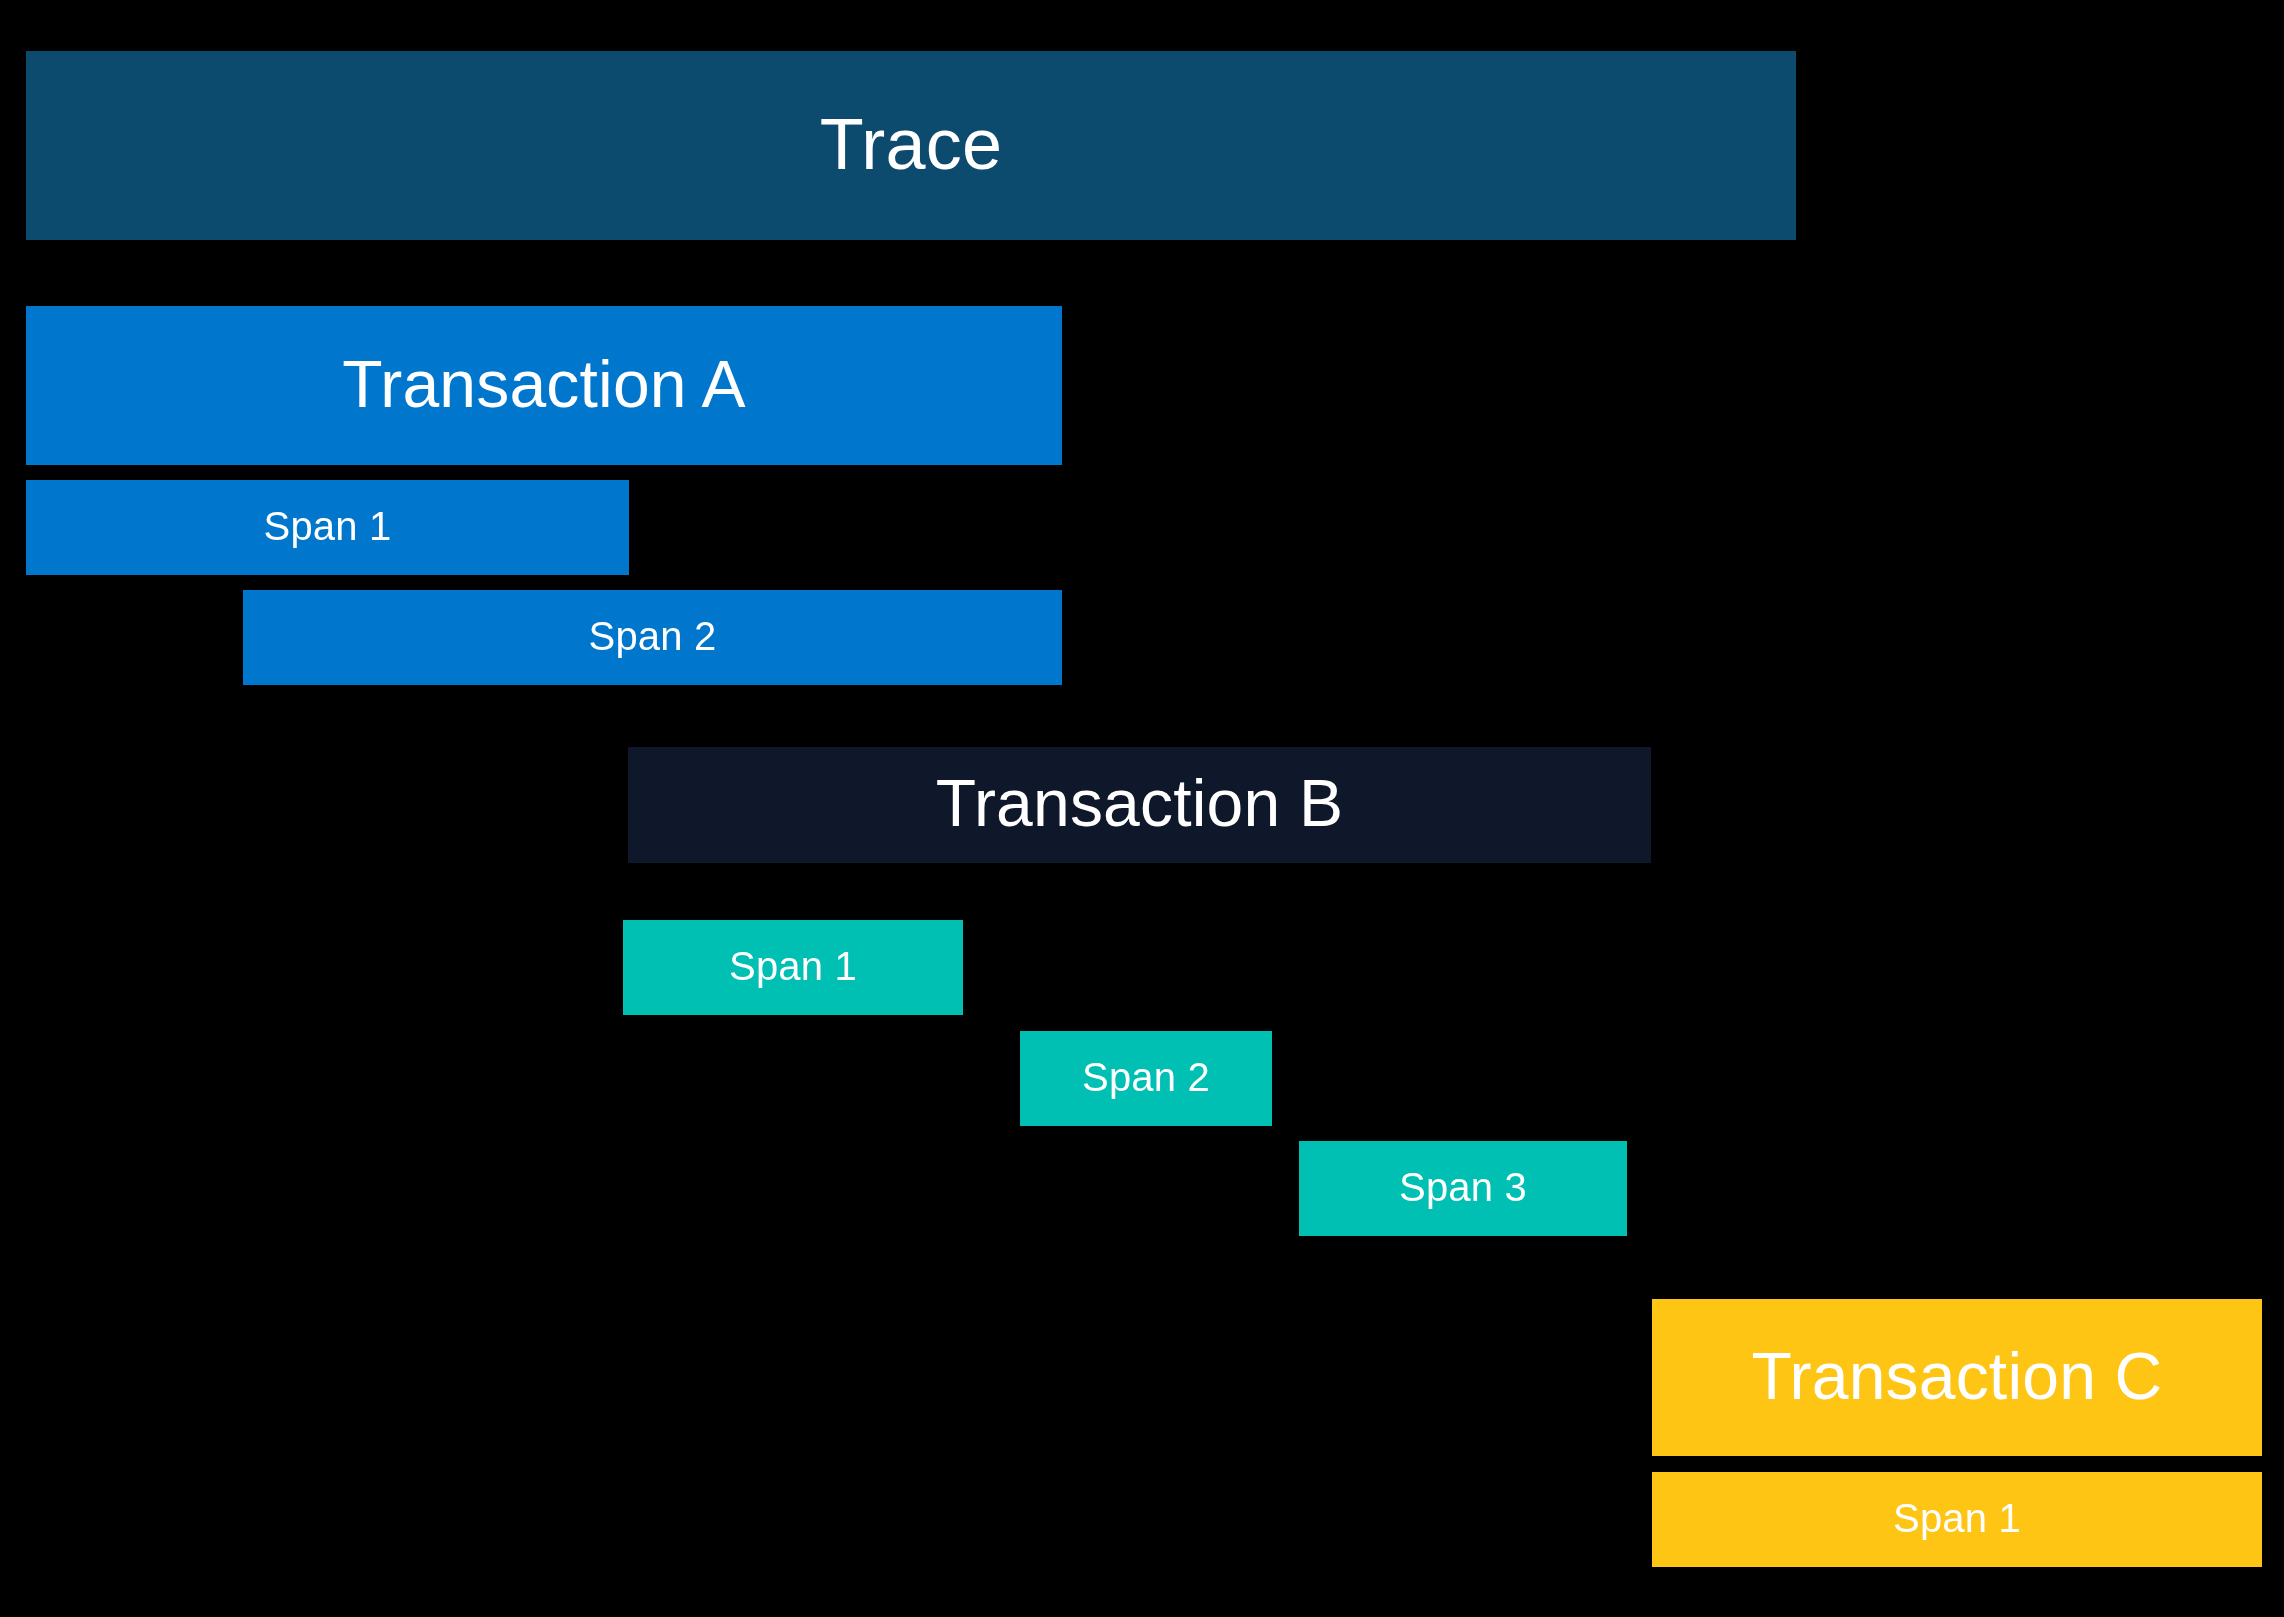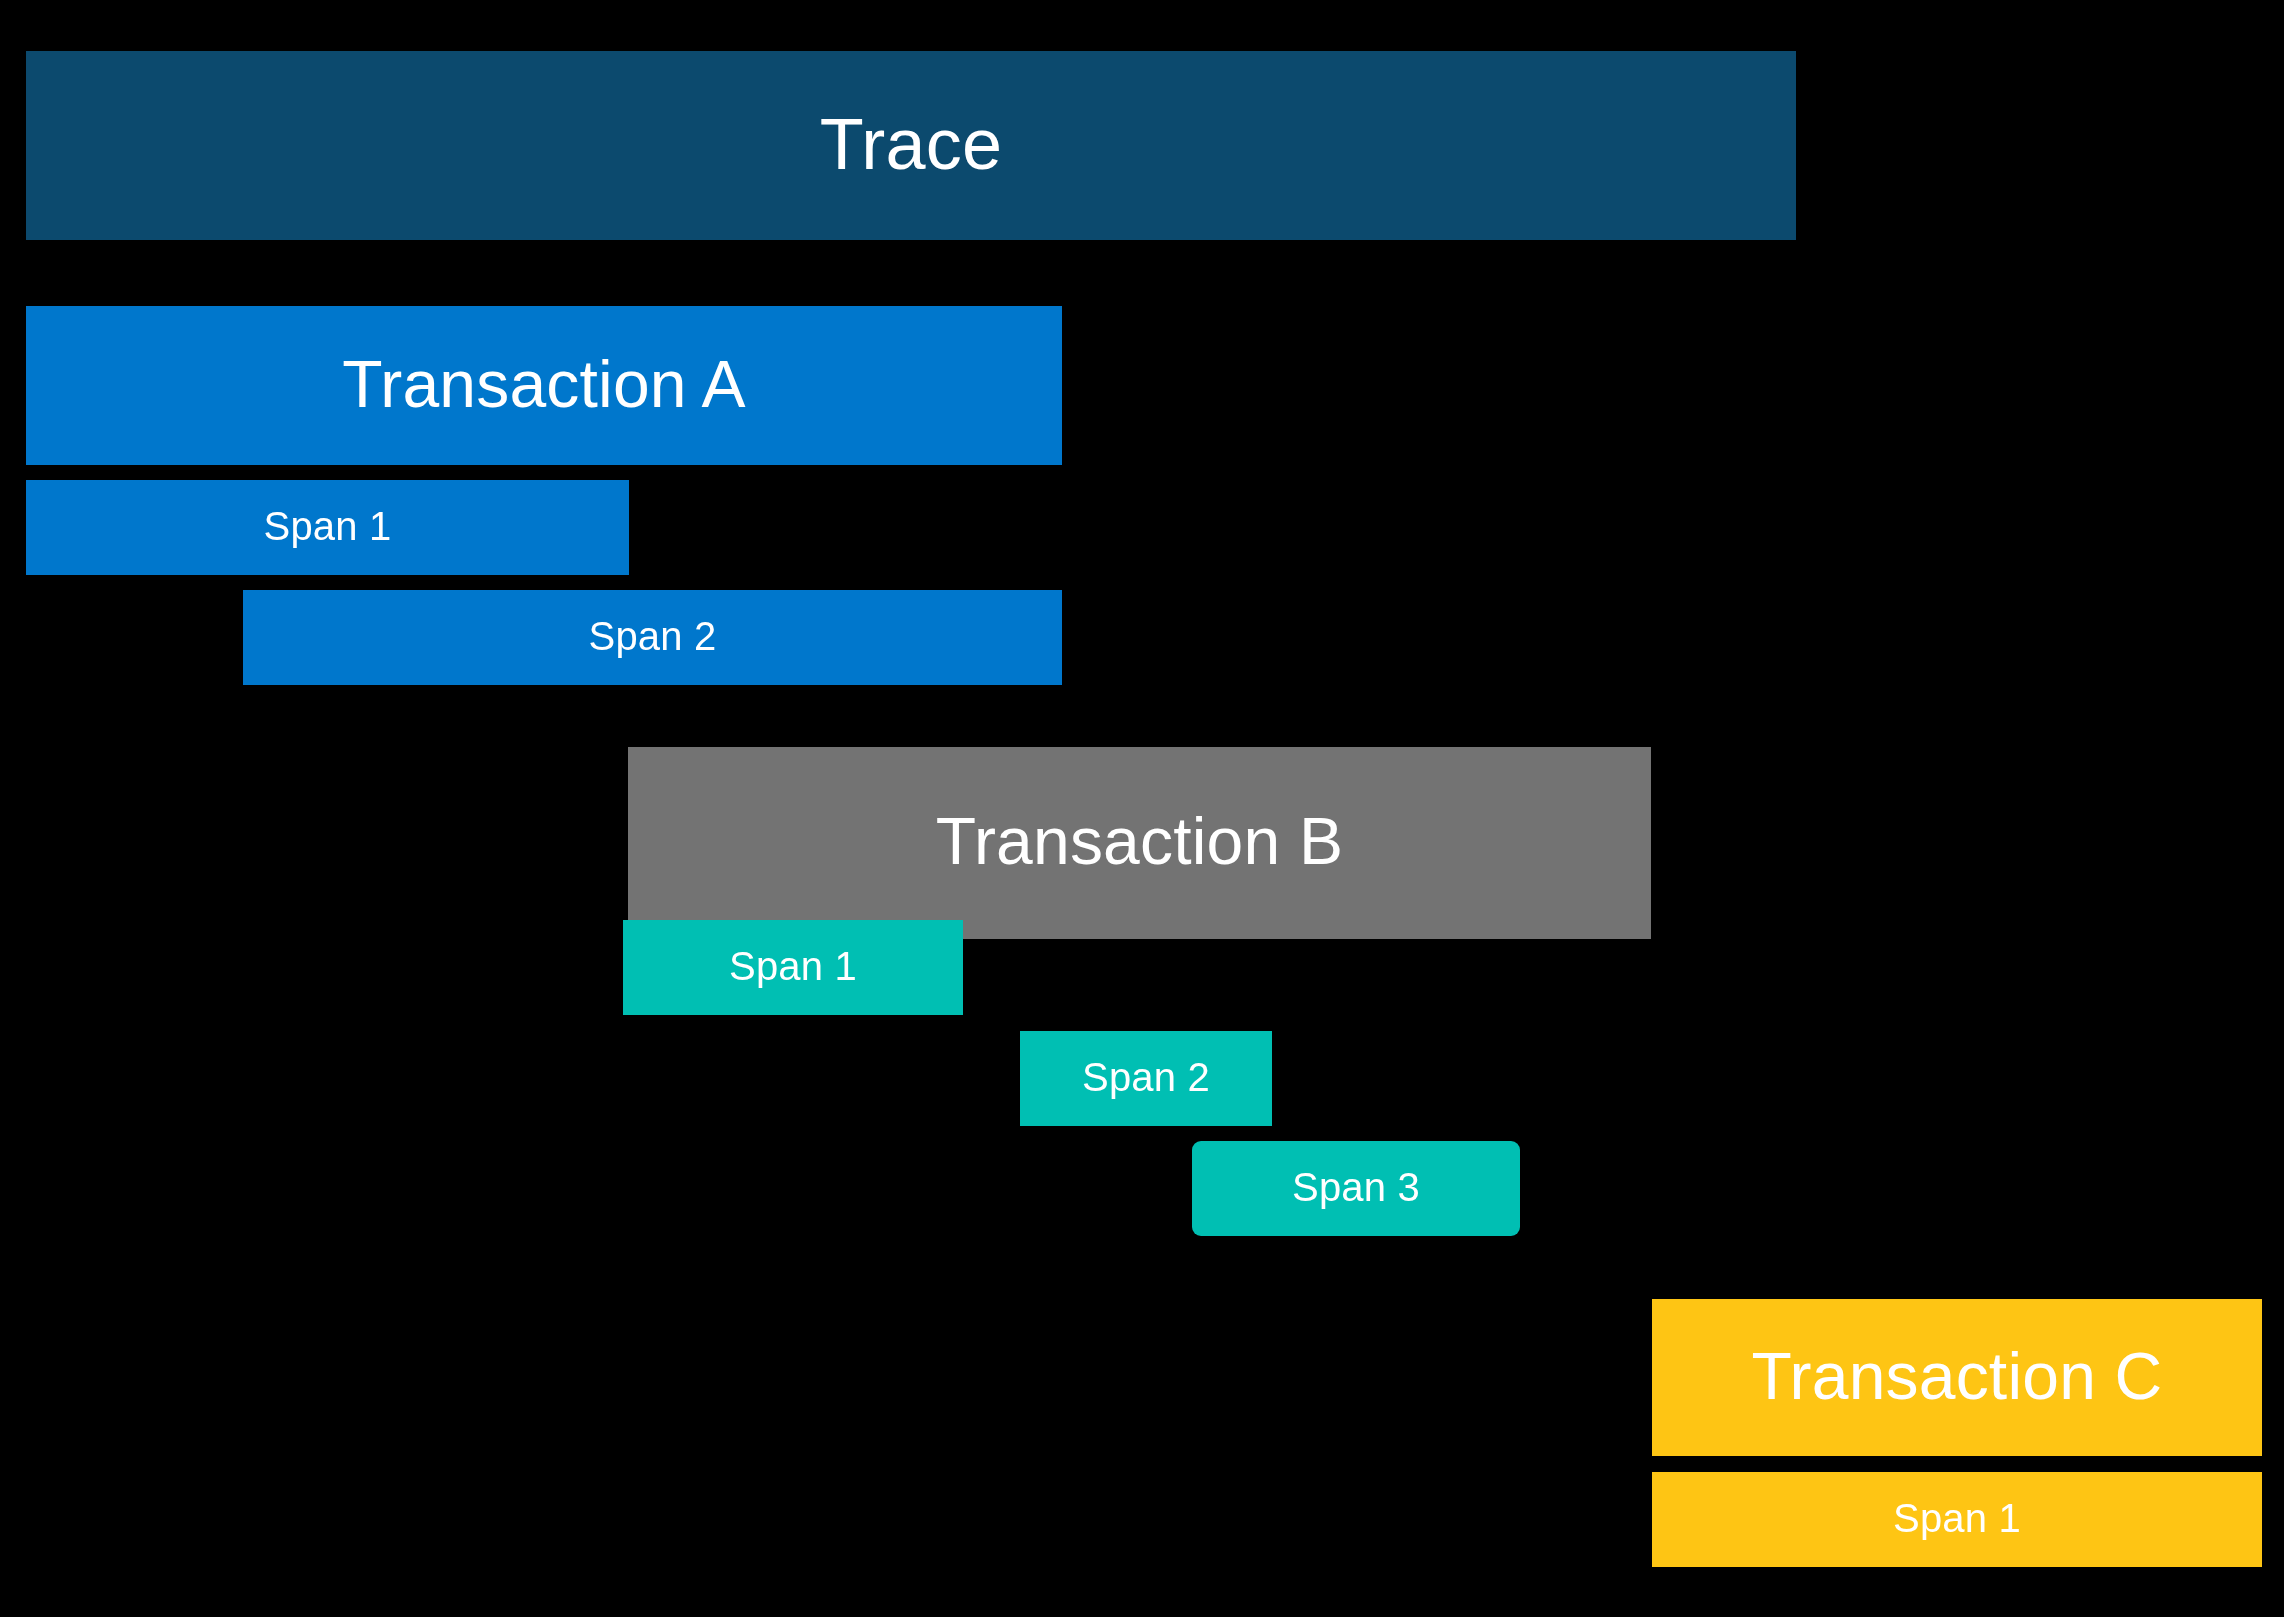--- a/index.html
+++ b/index.html
@@ -50,30 +50,30 @@
     </div>
     <div class="bar tier-transaction" style="left: 26px; top: 306px; width: 1036px; height: 159px; background: rgb(0, 119, 204);">
       <span class="bar-label" style="color: rgb(255, 255, 255);">Transaction A</span>
     </div>
     <div class="bar tier-span" style="left: 26px; top: 480px; width: 603px; height: 95px; background: rgb(0, 119, 204);">
       <span class="bar-label" style="color: rgb(255, 255, 255);">Span 1</span>
     </div>
     <div class="bar tier-span" style="left: 243px; top: 590px; width: 819px; height: 95px; background: rgb(0, 119, 204);">
       <span class="bar-label" style="color: rgb(255, 255, 255);">Span 2</span>
     </div>
-    <div class="bar tier-transaction" style="left: 628px; top: 747px; width: 1023px; height: 192px; background: #737373; text-align: center;">
+    <div class="bar tier-transaction" style="left: 628px; top: 747px; width: 1023px; height: 116px; background: #0f172a; text-align: center;">
       <span class="bar-label" style="color: rgb(255, 255, 255);">Transaction B</span>
     </div>
     <div class="bar tier-span" style="left: 623px; top: 920px; width: 340px; height: 95px; background: rgb(0, 191, 179);">
       <span class="bar-label" style="color: rgb(255, 255, 255);">Span 1</span>
     </div>
     <div class="bar tier-span" style="left: 1020px; top: 1031px; width: 252px; height: 95px; background: rgb(0, 191, 179);">
       <span class="bar-label" style="color: rgb(255, 255, 255);">Span 2</span>
     </div>
-    <div class="bar tier-span" style="left: 1192px; top: 1141px; width: 328px; height: 95px; background: rgb(0, 191, 179); border-radius: 9px;">
+    <div class="bar tier-span" style="left: 1299px; top: 1141px; width: 328px; height: 95px; background: rgb(0, 191, 179);">
       <span class="bar-label" style="color: rgb(255, 255, 255);">Span 3</span>
     </div>
     <div class="bar tier-transaction" style="left: 1652px; top: 1299px; width: 610px; height: 157px; background: rgb(254, 197, 20);">
       <span class="bar-label" style="color: rgb(255, 255, 255);">Transaction C</span>
     </div>
     <div class="bar tier-span" style="left: 1652px; top: 1472px; width: 610px; height: 95px; background: rgb(254, 197, 20);">
       <span class="bar-label" style="color: rgb(255, 255, 255);">Span 1</span>
     </div>
   </div>
 

